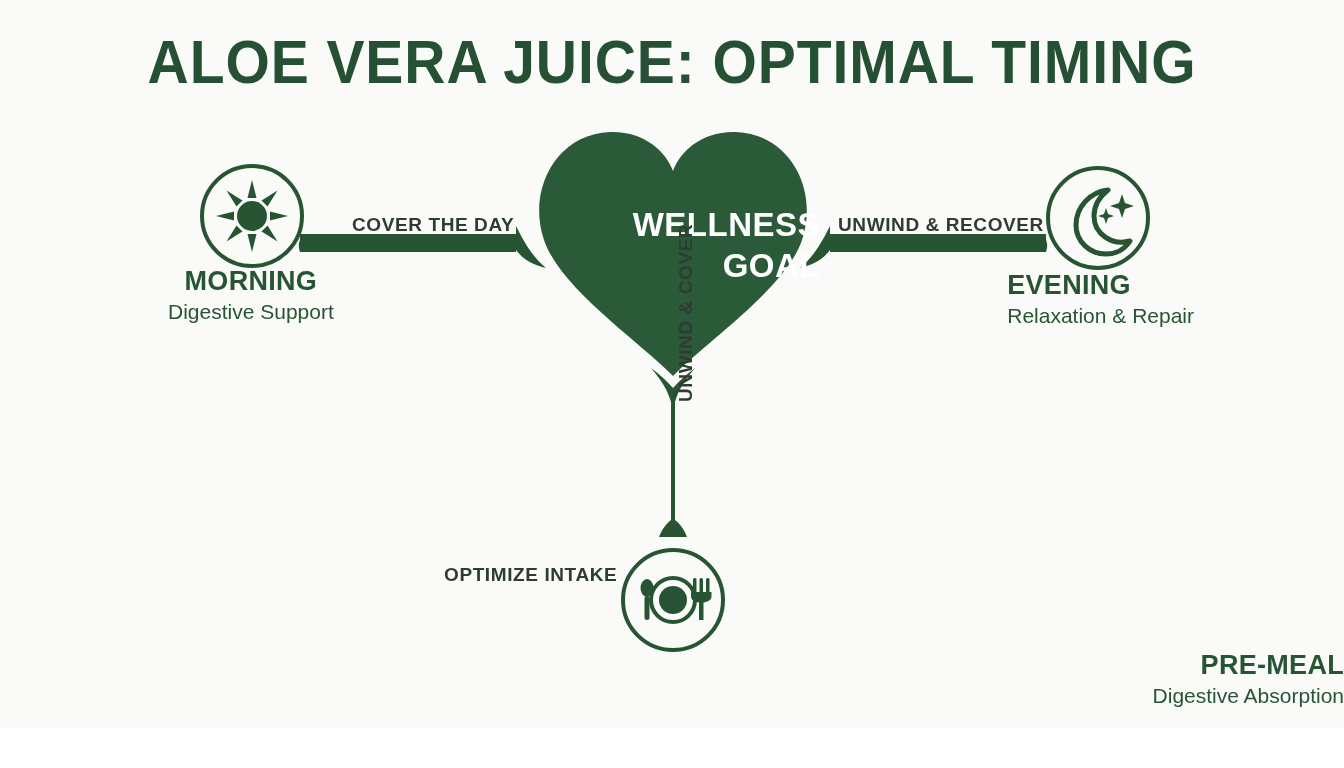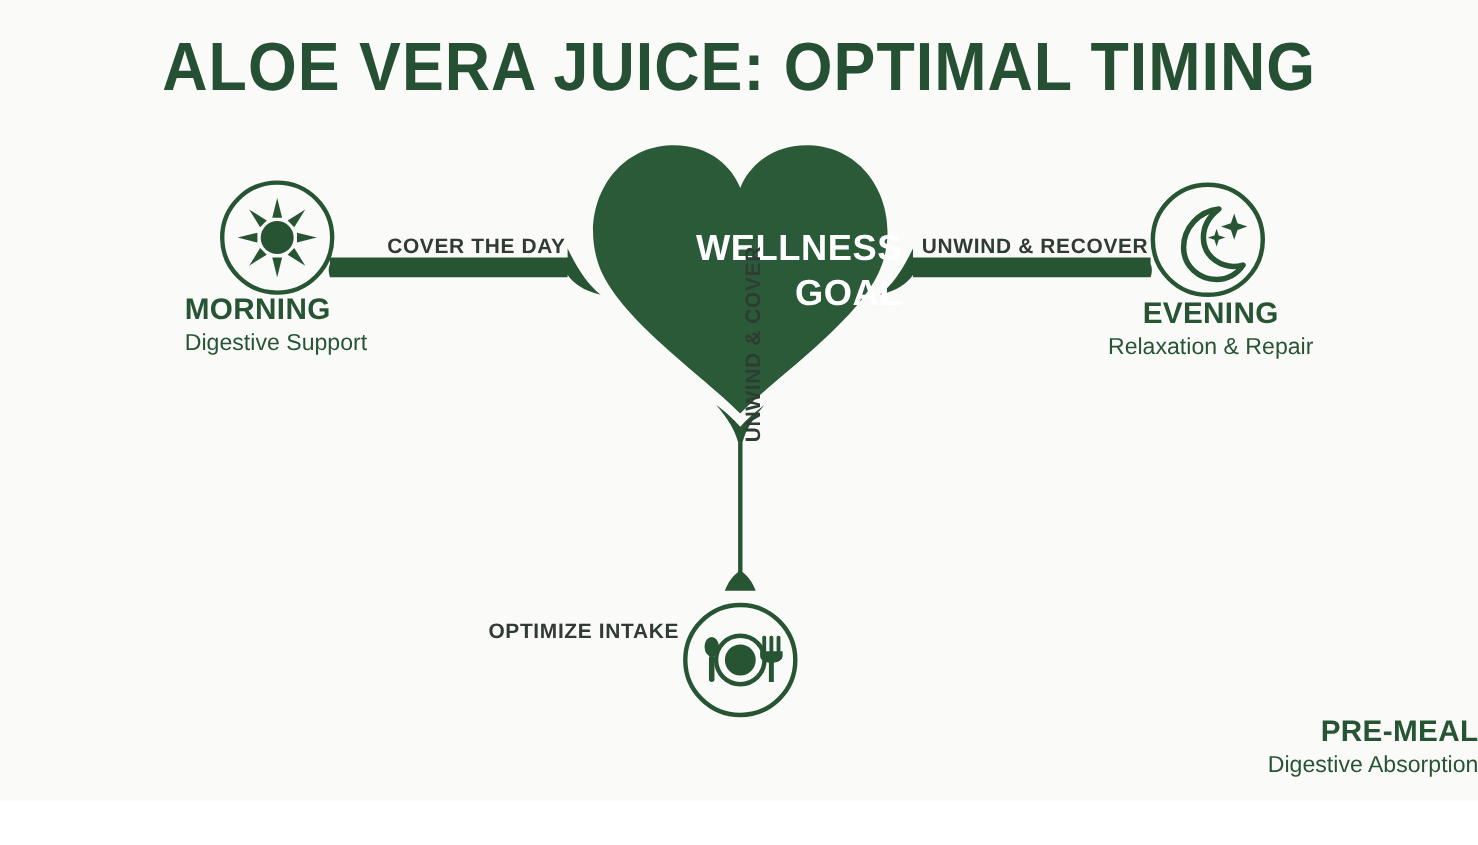--- a/index.html
+++ b/index.html
@@ -192,34 +192,34 @@
         <path d="M48 84 L43.5 66 L52.5 66 Z"></path>
         <path d="M12 48 L30 43.5 L30 52.5 Z"></path>
         <path d="M84 48 L66 52.5 L66 43.5 Z"></path>
         <path d="M22.5 22.5 L38.5 32.5 L32.5 38.5 Z"></path>
         <path d="M73.5 73.5 L57.5 63.5 L63.5 57.5 Z"></path>
         <path d="M73.5 22.5 L63.5 38.5 L57.5 32.5 Z"></path>
         <path d="M22.5 73.5 L32.5 57.5 L38.5 63.5 Z"></path>
       </g>
     </svg>
   </div>
-  <div class="node-label" style="left:168px; top:266px; text-align:left;">
+  <div class="node-label" style="left:168px; top:266px; text-align:center;">
     <div class="node-title">MORNING</div>
     <div class="node-sub">Digestive Support</div>
   </div>
 
   <div class="node-circle" style="left:1046px; top:166px;">
     <svg width="96" height="96" viewBox="0 0 96 96">
       <path d="M58 20 C40 22 26 37 26 55 C26 72 40 84 56 84 C66 84 75 79 80 71
                C62 76 44 64 44 46 C44 36 49 27 58 20 Z" fill="none" stroke="#275534" stroke-width="5" stroke-linejoin="round"></path>
       <path d="M72 24 L75 33 L84 36 L75 39 L72 48 L69 39 L60 36 L69 33 Z" fill="#275534"></path>
       <path d="M56 38 L58 44 L64 46 L58 48 L56 54 L54 48 L48 46 L54 44 Z" fill="#275534"></path>
     </svg>
   </div>
-  <div class="node-label" style="right:150px; top:270px; text-align:center;">
+  <div class="node-label" style="right:150px; top:270px; text-align:left;">
     <div class="node-title">EVENING</div>
     <div class="node-sub">Relaxation &amp; Repair</div>
   </div>
 
   <div class="node-circle" style="left:621px; top:548px;">
     <svg width="96" height="96" viewBox="0 0 96 96">
       <circle cx="48" cy="48" r="22" fill="none" stroke="#275534" stroke-width="4"></circle>
       <circle cx="48" cy="48" r="14" fill="#275534"></circle>
 
       <ellipse cx="22" cy="36" rx="6.5" ry="9" fill="#275534"></ellipse>

